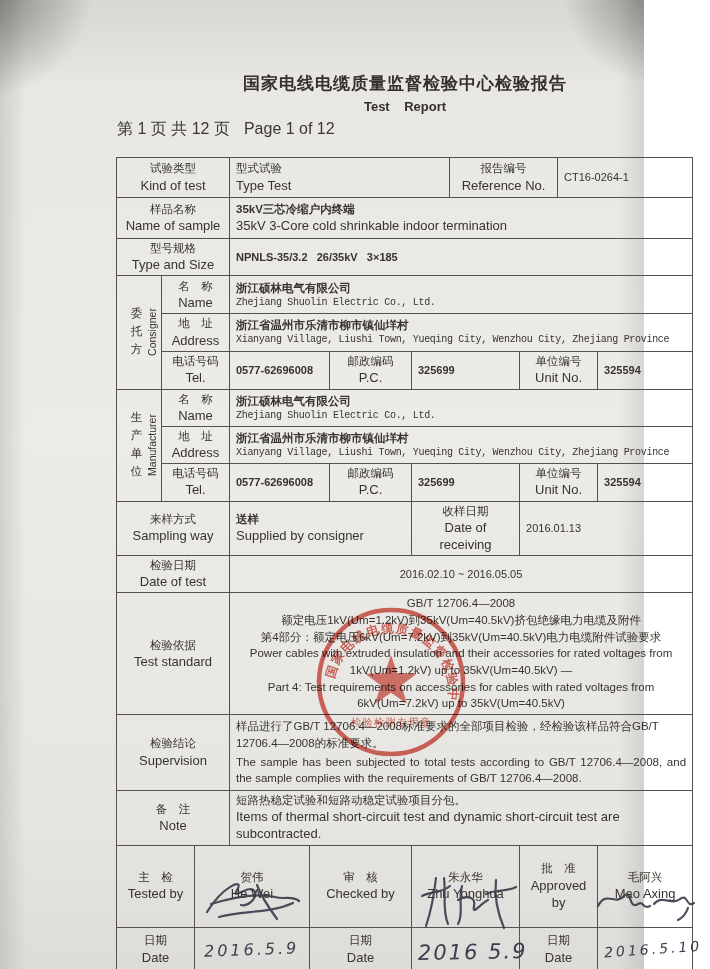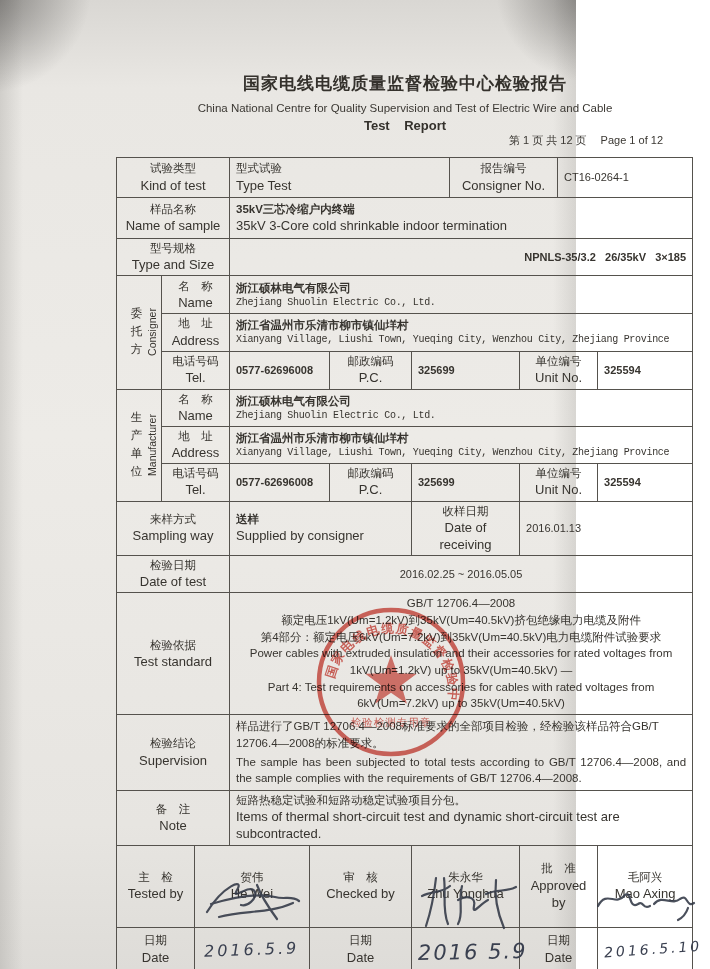--- a/index.html
+++ b/index.html
@@ -3,52 +3,52 @@
 <meta charset="utf-8">
 <style>
   html,body{margin:0;padding:0;}
   body{
     width:710px;height:969px;
     font-family:"Liberation Sans",sans-serif;
     color:#37342f;
     overflow:hidden;
   }
   .page{
-    position:relative;width:576px;height:969px;
+    position:relative;width:644px;height:969px;
     background:
       radial-gradient(circle at -2% -1%, rgba(58,56,54,.55) 0, rgba(58,56,54,0) 9%),
       radial-gradient(circle at 102% -1%, rgba(58,56,54,.5) 0, rgba(58,56,54,0) 8%),
       linear-gradient(90deg, rgba(120,118,114,.22) 0, rgba(120,118,114,0) 4%),
       linear-gradient(270deg, rgba(120,118,114,.18) 0, rgba(120,118,114,0) 4%),
       linear-gradient(180deg,#d9d7d3 0,#e9e7e3 9%,#edebe7 45%,#e7e5e1 85%,#dedcd8 100%);
   }
   
   .doc-header{position:absolute;left:117px;top:72px;width:576px;text-align:center;}
   .title-cn{font-size:17px;font-weight:bold;letter-spacing:1px;color:#34312c;}
   .title-en{font-size:11.5px;margin-top:7px;color:#3b3833;}
   .subtitle{font-size:13px;font-weight:bold;margin-top:4px;white-space:pre;color:#34312c;}
-  .page-line{font-size:11px;text-align:right;padding-right:30px;color:#3b3833;}
+  .page-line{font-size:16px;margin-top:5px;text-align:left;padding-right:30px;color:#3b3833;}
   .page-line .pg-en{margin-left:14px;}
   
   table.report{
     position:absolute;left:116px;top:157px;width:577px;
     border-collapse:collapse;table-layout:fixed;
   }
   table.report td{
     border:1px solid #55524d;
     padding:2px 6px;vertical-align:middle;
     font-size:11px;line-height:1.32;color:#37342f;
     background:transparent;
   }
   td.lbl{text-align:center;padding:2px 2px;}
   .cn{font-size:11.5px;}
   .en{font-size:13px;}
   .b{font-weight:bold;}
   .mono{font-family:"Liberation Mono",monospace;font-size:10px;letter-spacing:-.3px;}
-  .pre{white-space:pre;text-align:right;}
+  .pre{white-space:pre;}
   .center{text-align:center;}
   td.group{position:relative;padding:0;margin-top:32px;}
   .group-wrap{position:relative;height:100%;width:100%;}
   .vcn{
     position:absolute;left:6px;top:50%;transform:translateY(-50%);
     width:15px;word-break:break-all;line-height:1.55;
     font-size:11.5px;text-align:center;
   }
   .ven{
     position:absolute;left:30px;top:50%;
@@ -74,21 +74,20 @@
     opacity:.78;mix-blend-mode:multiply;pointer-events:none;
   }
 </style>
 </head>
 <body>
 
 <div class="page">
 
   <div class="doc-header">
     <div class="title-cn">国家电线电缆质量监督检验中心检验报告</div>
-    <div class="title-en">China National Centre for Quality Supervision and Test of Electric Wire and Cable</div>
     <div class="subtitle">Test    Report</div>
     <div class="page-line">
       <span>第 1 页 共 12 页</span><span class="pg-en">Page 1 of 12</span>
     </div>
   </div>
 
   <table class="report">
     <colgroup>
       <col style="width:45px">
         <col style="width:33px">
@@ -108,21 +107,21 @@
       <td class="lbl" colspan="3">
         <div class="cn">试验类型</div>
         <div class="en">Kind of test</div>
       </td>
       <td colspan="4">
         <div class="cn">型式试验</div>
         <div class="en">Type Test</div>
       </td>
       <td class="lbl" colspan="2">
         <div class="cn">报告编号</div>
-        <div class="en">Consigner No.</div>
+        <div class="en">Reference No.</div>
       </td>
       <td colspan="2">CT16-0264-1</td>
     </tr>
 
     <tr style="height:41px">
       <td class="lbl" colspan="3">
         <div class="cn">样品名称</div>
         <div class="en">Name of sample</div>
       </td>
       <td colspan="8">
@@ -245,21 +244,21 @@
         <div class="en">Date of receiving</div>
       </td>
       <td colspan="3">2016.01.13</td>
     </tr>
 
     <tr style="height:36px">
       <td class="lbl" colspan="3">
         <div class="cn">检验日期</div>
         <div class="en">Date of test</div>
       </td>
-      <td colspan="8" class="center">2016.02.25 ~ 2016.05.05</td>
+      <td colspan="8" class="center">2016.02.10 ~ 2016.05.05</td>
     </tr>
 
     <tr style="height:121px">
       <td class="lbl" colspan="3">
         <div class="cn">检验依据</div>
         <div class="en">Test standard</div>
       </td>
       <td colspan="8">
         <div class="std-line">GB/T 12706.4—2008</div>
         <div class="std-line">额定电压1kV(Um=1.2kV)到35kV(Um=40.5kV)挤包绝缘电力电缆及附件</div>

